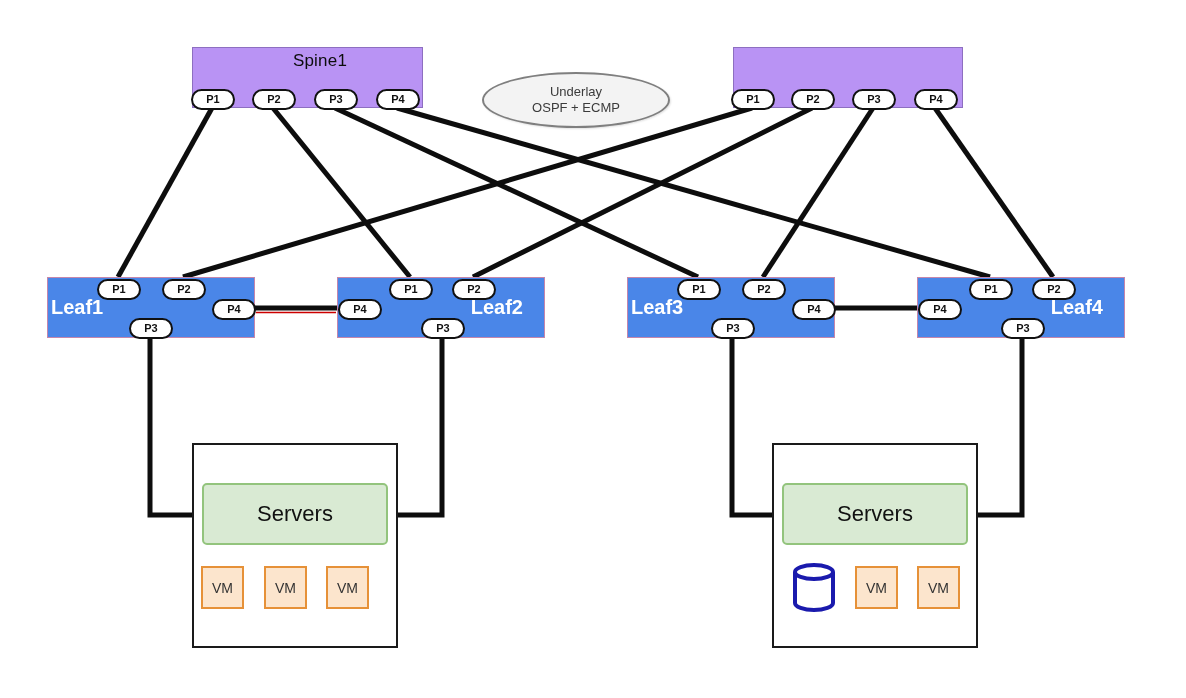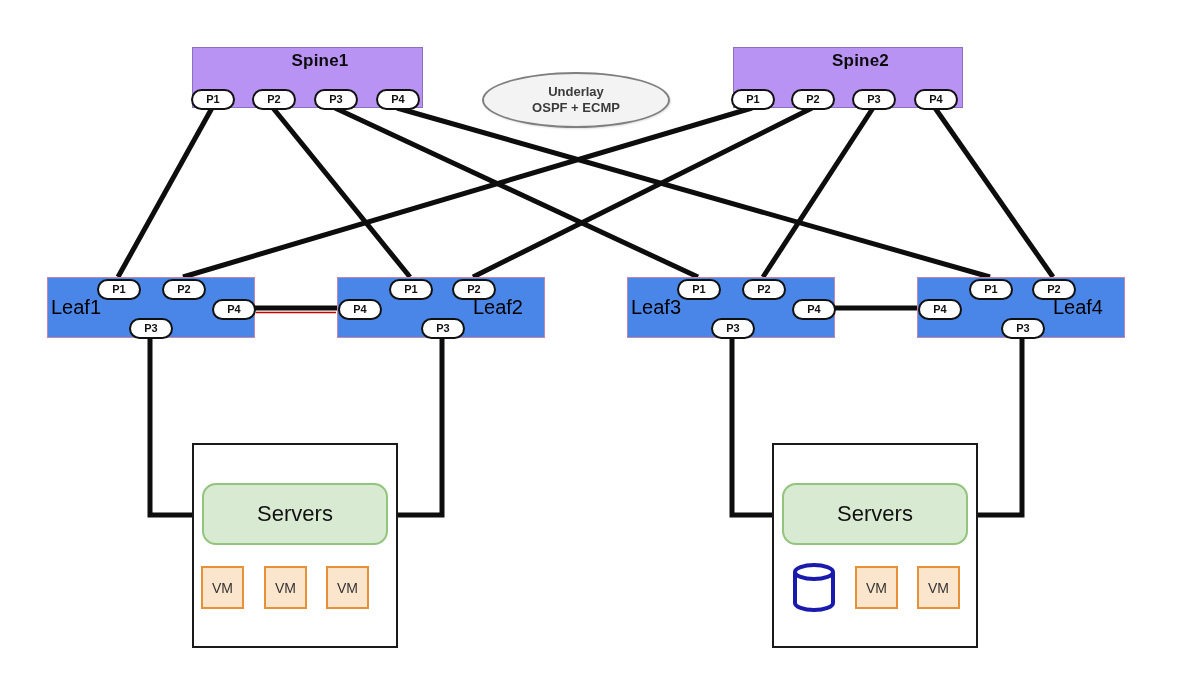--- a/index.html
+++ b/index.html
@@ -3,47 +3,47 @@
 <meta charset="utf-8">
 <style>
   html,body{margin:0;padding:0;background:#ffffff;}
   #canvas{
     position:relative;width:1186px;height:698px;background:#ffffff;overflow:hidden;
     font-family:"Liberation Sans", sans-serif;
   }
   #links-svg{position:absolute;left:0;top:0;width:1186px;height:698px;}
   .node{position:absolute;box-sizing:border-box;border:1.5px solid transparent;}
   .spine-title{
-    text-align:center;font-weight:bold;font-size:17px;color:#0c0c0c;margin-top:3px;
+    text-align:center;font-weight:normal;font-size:17px;color:#0c0c0c;margin-top:3px;
     letter-spacing:.2px;
     margin-left:25px;
   }
   .leaf-label{
     position:absolute;top:50%;transform:translateY(-54%);
-    font-weight:normal;font-size:20px;color:#000000;
+    font-weight:bold;font-size:20px;color:#ffffff;
   }
   .leaf-label.left{left:3px;}
   .leaf-label.right{right:21px;}
   .port{
     position:absolute;width:44px;height:21px;box-sizing:border-box;
     background:#ffffff;border:2.5px solid #111111;border-radius:11px;
     font-weight:bold;font-size:11px;color:#111111;text-align:center;line-height:16px;
   }
   .ellipse{
     position:absolute;left:482px;top:72px;width:188px;height:56px;box-sizing:border-box;
     border-radius:50%;border:2px solid #7f7f7f;background:#f3f3f3;
     display:flex;flex-direction:column;align-items:center;justify-content:center;
     box-shadow:1px 1px 2px rgba(0,0,0,0.12);
   }
-  .ellipse div{font-weight:bold;font-size:13px;line-height:1.25;color:#3b3b3b;}
+  .ellipse div{font-weight:normal;font-size:13px;line-height:1.25;color:#3b3b3b;}
   .server-box{
     position:absolute;box-sizing:border-box;background:#ffffff;border:2px solid #1a1a1a;
   }
   .servers-pill{
-    position:absolute;box-sizing:border-box;border-radius:14px;
+    position:absolute;box-sizing:border-box;border-radius:5px;
     display:flex;align-items:center;justify-content:center;
     font-size:22px;color:#111111;
   }
   .vm-box{
     position:absolute;box-sizing:border-box;border-width:2px;border-style:solid;
     display:flex;align-items:center;justify-content:center;
     font-size:14px;color:#333333;
   }
   .db-wrap{position:absolute;}
 </style>
@@ -76,21 +76,20 @@
 
   <div id="nodes-layer">
       <div class="node" style="left: 192px; top: 47px; width: 231px; height: 61px; background: rgb(185, 147, 244); border-color: rgb(141, 111, 192);">
         <div class="spine-title">Spine1</div>
         <div class="port" style="left: -2px; top: 40.5px; background: rgb(255, 255, 255); border-color: rgb(17, 17, 17);">P1</div>
         <div class="port" style="left: 59px; top: 40.5px; background: rgb(255, 255, 255); border-color: rgb(17, 17, 17);">P2</div>
         <div class="port" style="left: 121px; top: 40.5px; background: rgb(255, 255, 255); border-color: rgb(17, 17, 17);">P3</div>
         <div class="port" style="left: 183px; top: 40.5px; background: rgb(255, 255, 255); border-color: rgb(17, 17, 17);">P4</div>
       </div>
       <div class="node" style="left: 733px; top: 47px; width: 230px; height: 61px; background: rgb(185, 147, 244); border-color: rgb(141, 111, 192);">
-        <div class="spine-title">Spine2</div>
         <div class="port" style="left: -3px; top: 40.5px; background: rgb(255, 255, 255); border-color: rgb(17, 17, 17);">P1</div>
         <div class="port" style="left: 57px; top: 40.5px; background: rgb(255, 255, 255); border-color: rgb(17, 17, 17);">P2</div>
         <div class="port" style="left: 118px; top: 40.5px; background: rgb(255, 255, 255); border-color: rgb(17, 17, 17);">P3</div>
         <div class="port" style="left: 180px; top: 40.5px; background: rgb(255, 255, 255); border-color: rgb(17, 17, 17);">P4</div>
       </div>
       <div class="node" style="left: 47px; top: 277px; width: 208px; height: 61px; background: rgb(74, 134, 232); border-color: rgb(197, 134, 171); border-width: 1px;">
         <div class="leaf-label left">Leaf1</div>
         <div class="port" style="left: 49px; top: 0.5px; background: rgb(255, 255, 255); border-color: rgb(17, 17, 17);">P1</div>
         <div class="port" style="left: 114px; top: 0.5px; background: rgb(255, 255, 255); border-color: rgb(17, 17, 17);">P2</div>
         <div class="port" style="left: 164px; top: 20.5px; background: rgb(255, 255, 255); border-color: rgb(17, 17, 17);">P4</div>

